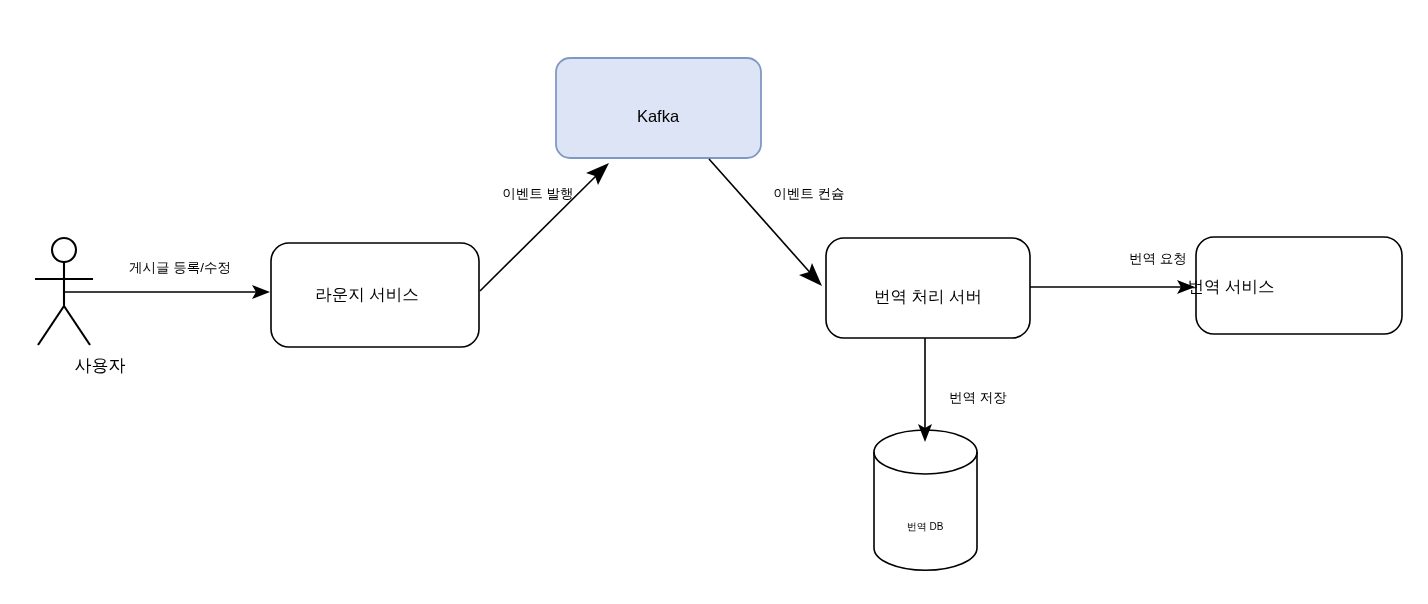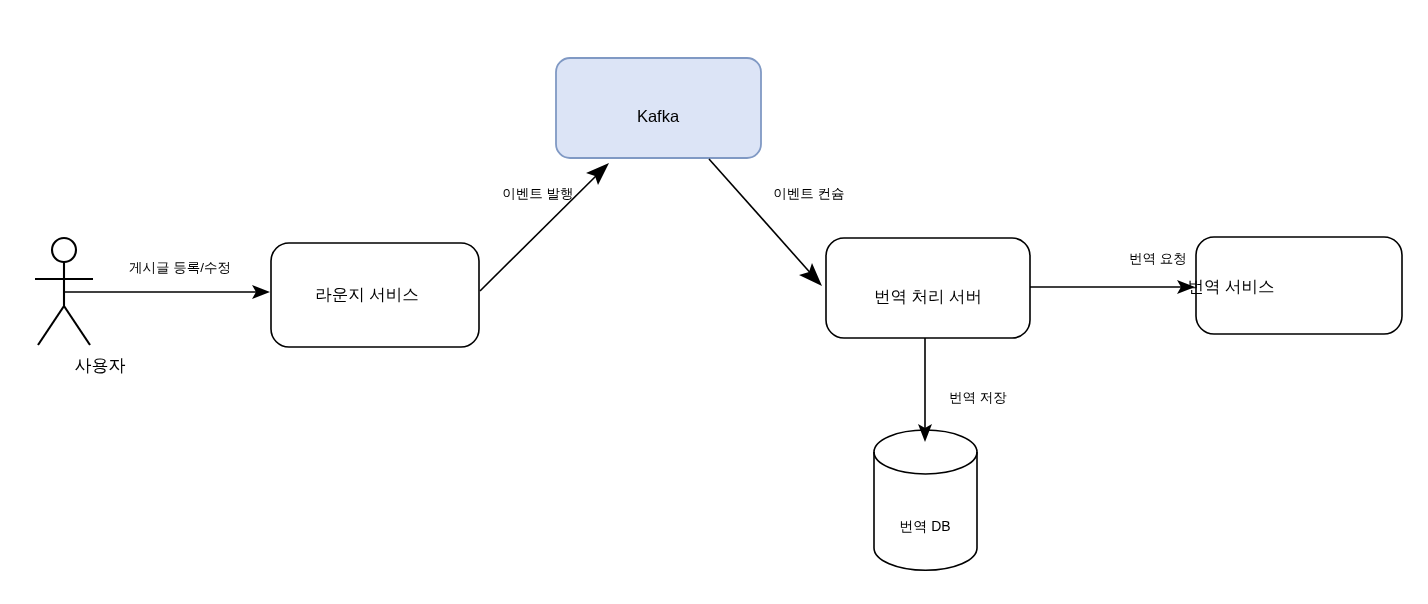--- a/index.html
+++ b/index.html
@@ -32,21 +32,21 @@
     white-space: nowrap;
     text-align: center;
     color: #000000;
     pointer-events: none;
   }
   .node-label {
     font-size: 16.5px;
     transform: translate(-50%, -50%);
   }
   .node-label.small {
-    font-size: 14px;
+    font-size: 10px;
   }
   .edge-label {
     font-size: 13.5px;
     transform: translate(-50%, -50%);
   }
   .actor-label {
     font-size: 17px;
     transform: translate(-50%, -50%);
   }
   .svg-shape {

